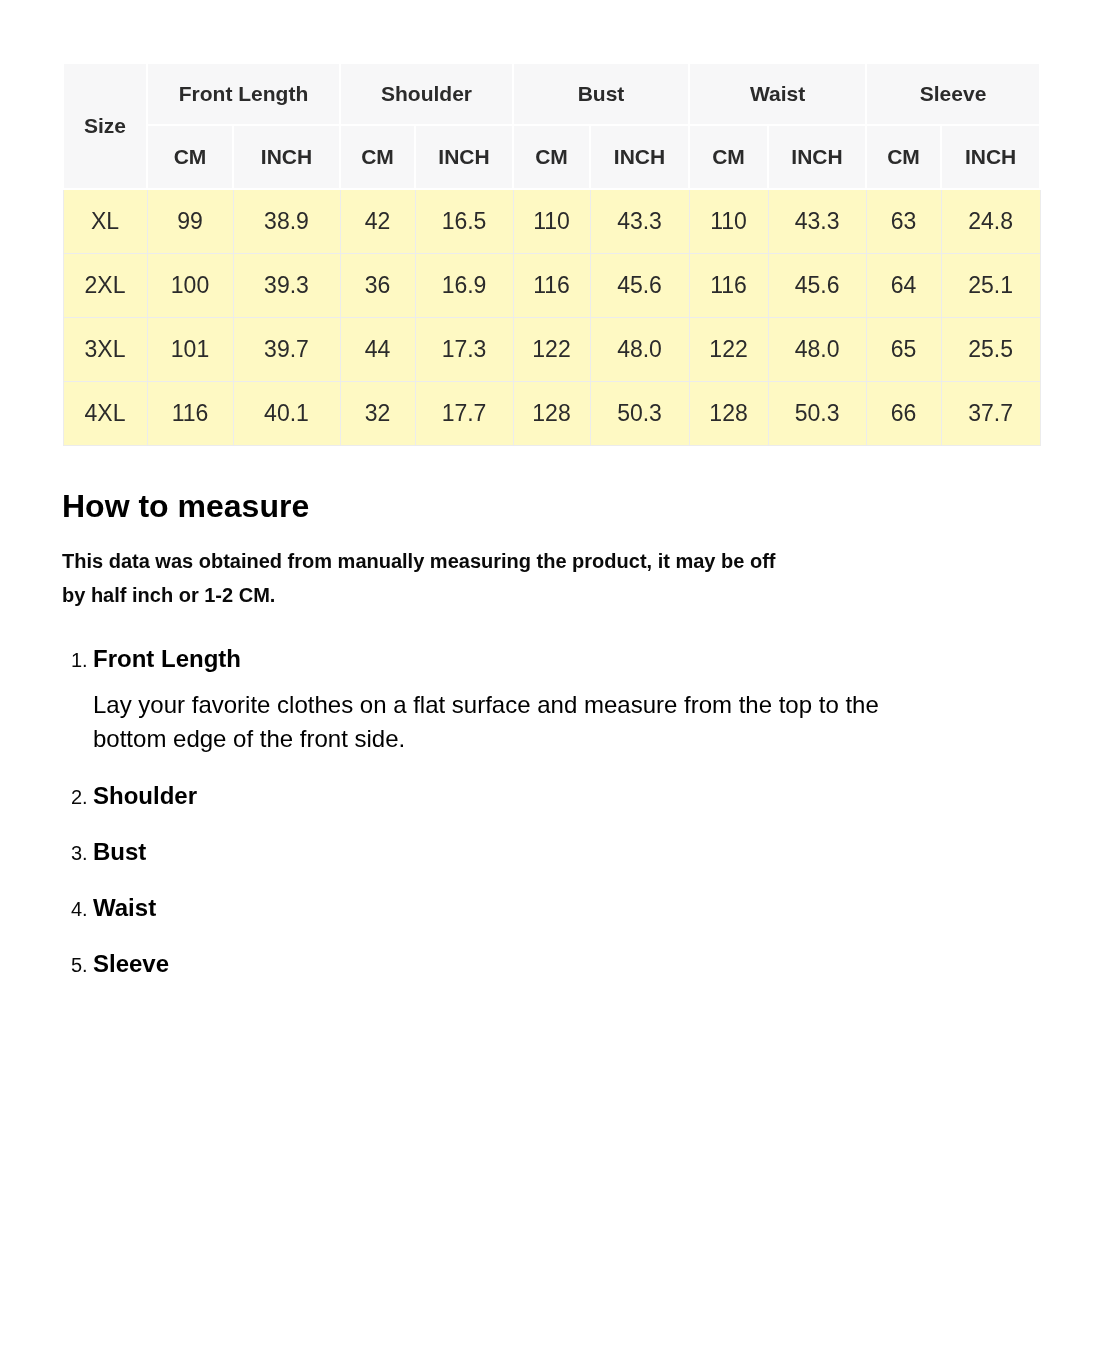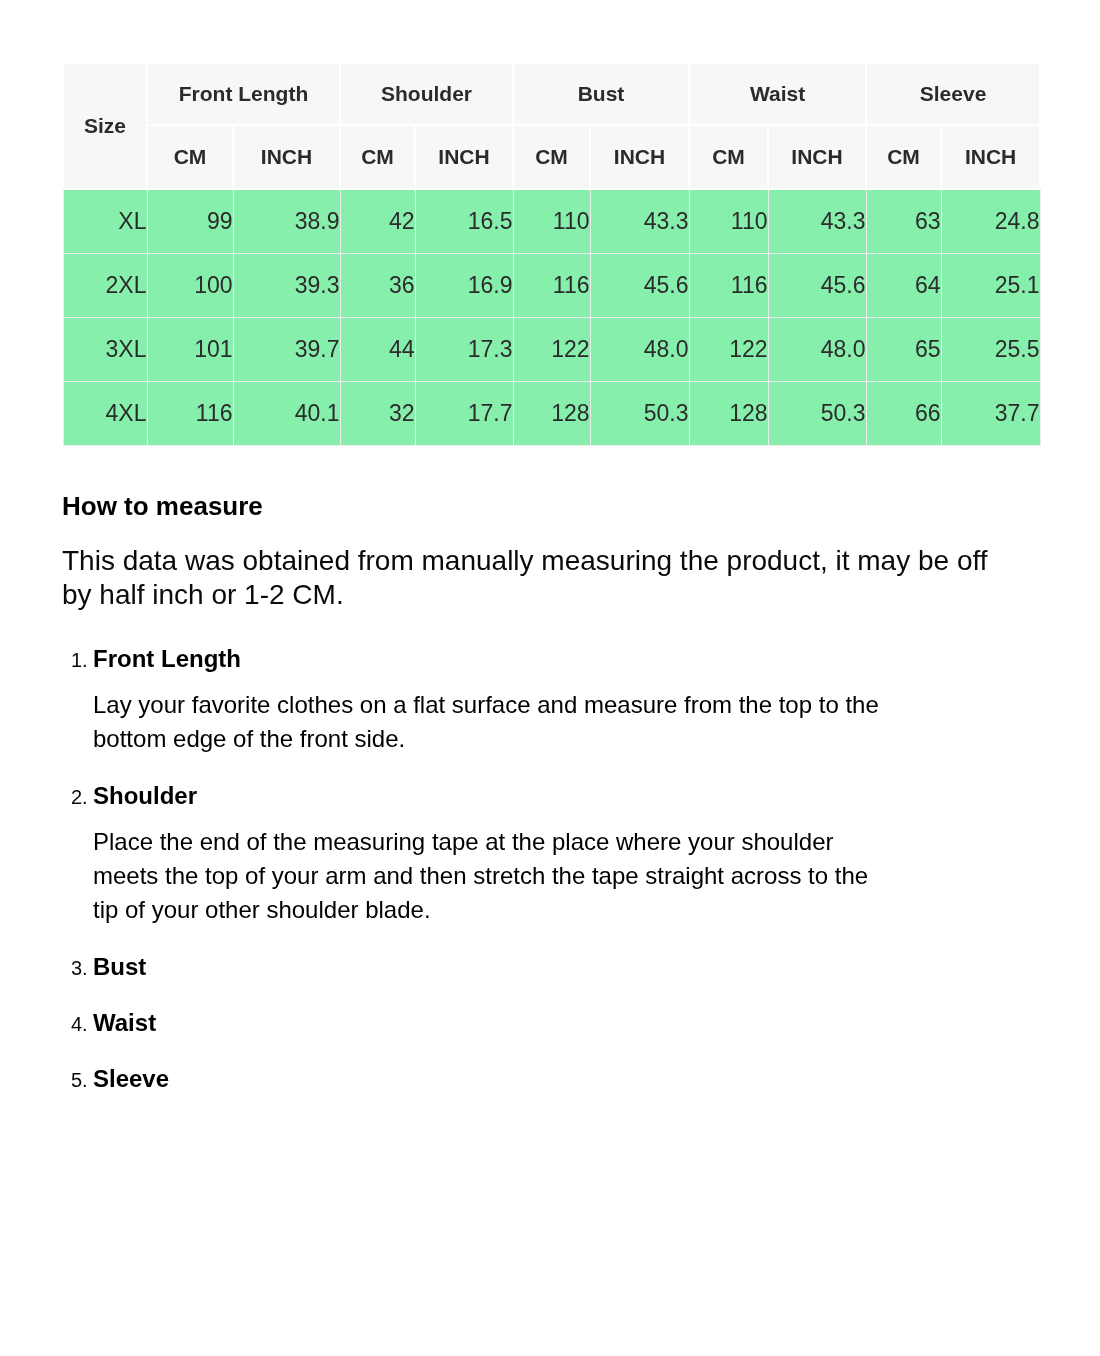--- a/index.html
+++ b/index.html
@@ -28,38 +28,38 @@
     padding: 0;
   }
   table.size-chart tr.group-row th { height: 62px; }
   table.size-chart tr.unit-row th { height: 64px; }
   table.size-chart tbody td {
     border: 1px solid #ececec;
     font-size: 23px;
     font-weight: 400;
     height: 64px;
     padding: 0;
-    background: #86efac;
-    text-align: right;
+    background: #fef9c3;
   }
 
   
   .htm-heading {
-    font-size: 26px;
+    font-size: 32px;
     line-height: 36px;
     font-weight: 700;
     margin: 42px 0 20px 0;
     color: #000000;
   }
   .htm-intro {
-    font-size: 28px;
+    font-size: 20px;
     line-height: 34px;
     margin: 0 0 32px 0;
     white-space: pre-line;
     color: #0a0a0a;
+    font-weight: bold;
   }
   .steps { margin: 0; padding: 0; list-style: none; }
   .step { margin-top: 25px; }
   .step:first-child { margin-top: 0; }
   .step-head { display: flex; align-items: baseline; line-height: 30px; }
   .step-num {
     flex: none;
     width: 22px;
     margin-left: 9px;
     font-size: 20px;
@@ -187,23 +187,20 @@
         <span class="step-title">Front Length</span>
       </div>
       <p class="step-desc">Lay your favorite clothes on a flat surface and measure from the top to the
 bottom edge of the front side.</p>
     </li>
     <li class="step">
       <div class="step-head">
         <span class="step-num">2.</span>
         <span class="step-title">Shoulder</span>
       </div>
-      <p class="step-desc">Place the end of the measuring tape at the place where your shoulder
-meets the top of your arm and then stretch the tape straight across to the
-tip of your other shoulder blade.</p>
     </li>
     <li class="step">
       <div class="step-head">
         <span class="step-num">3.</span>
         <span class="step-title">Bust</span>
       </div>
     </li>
     <li class="step">
       <div class="step-head">
         <span class="step-num">4.</span>

